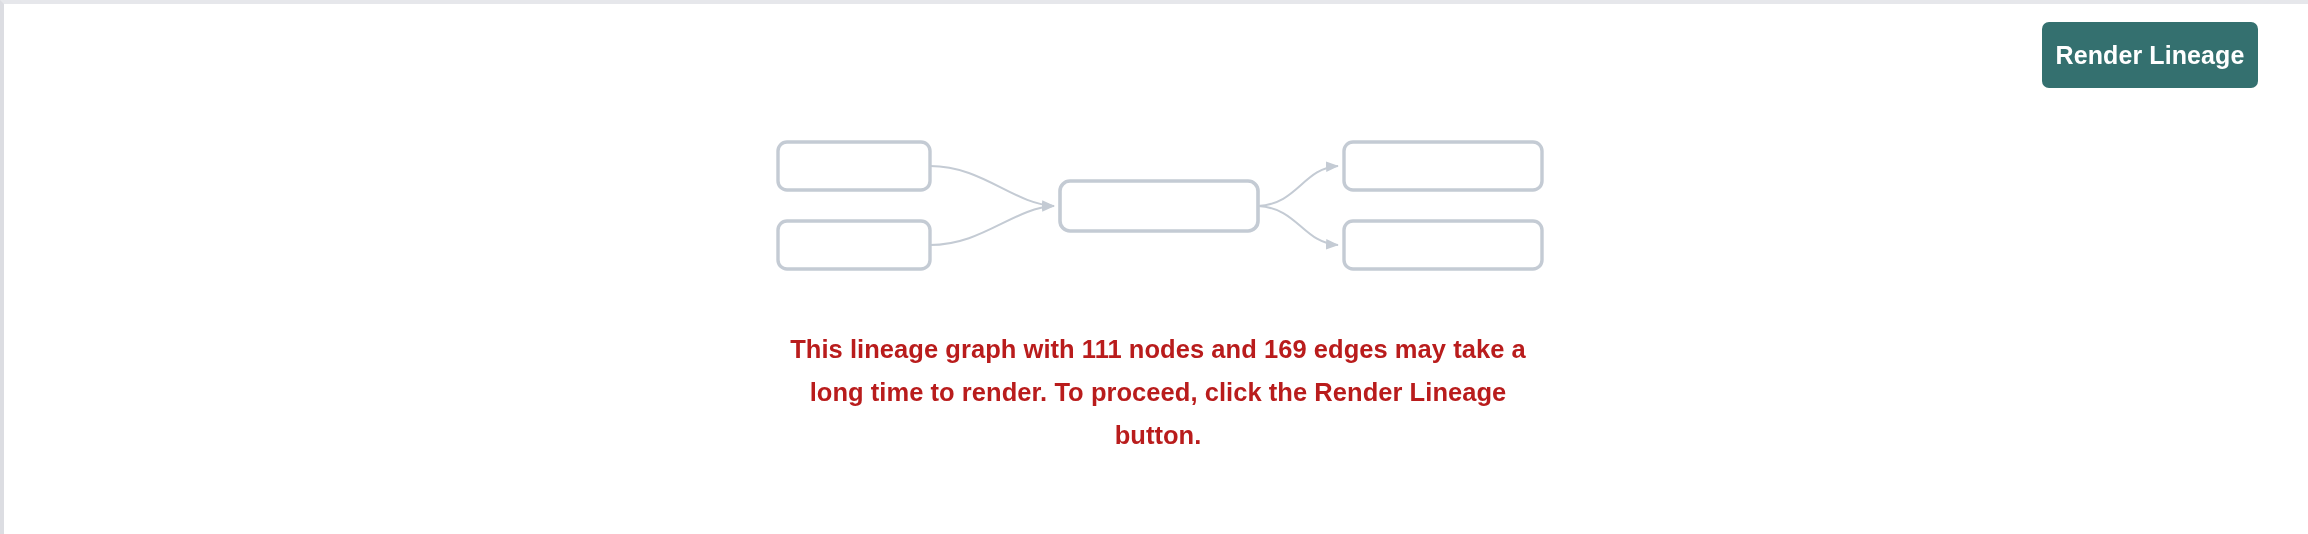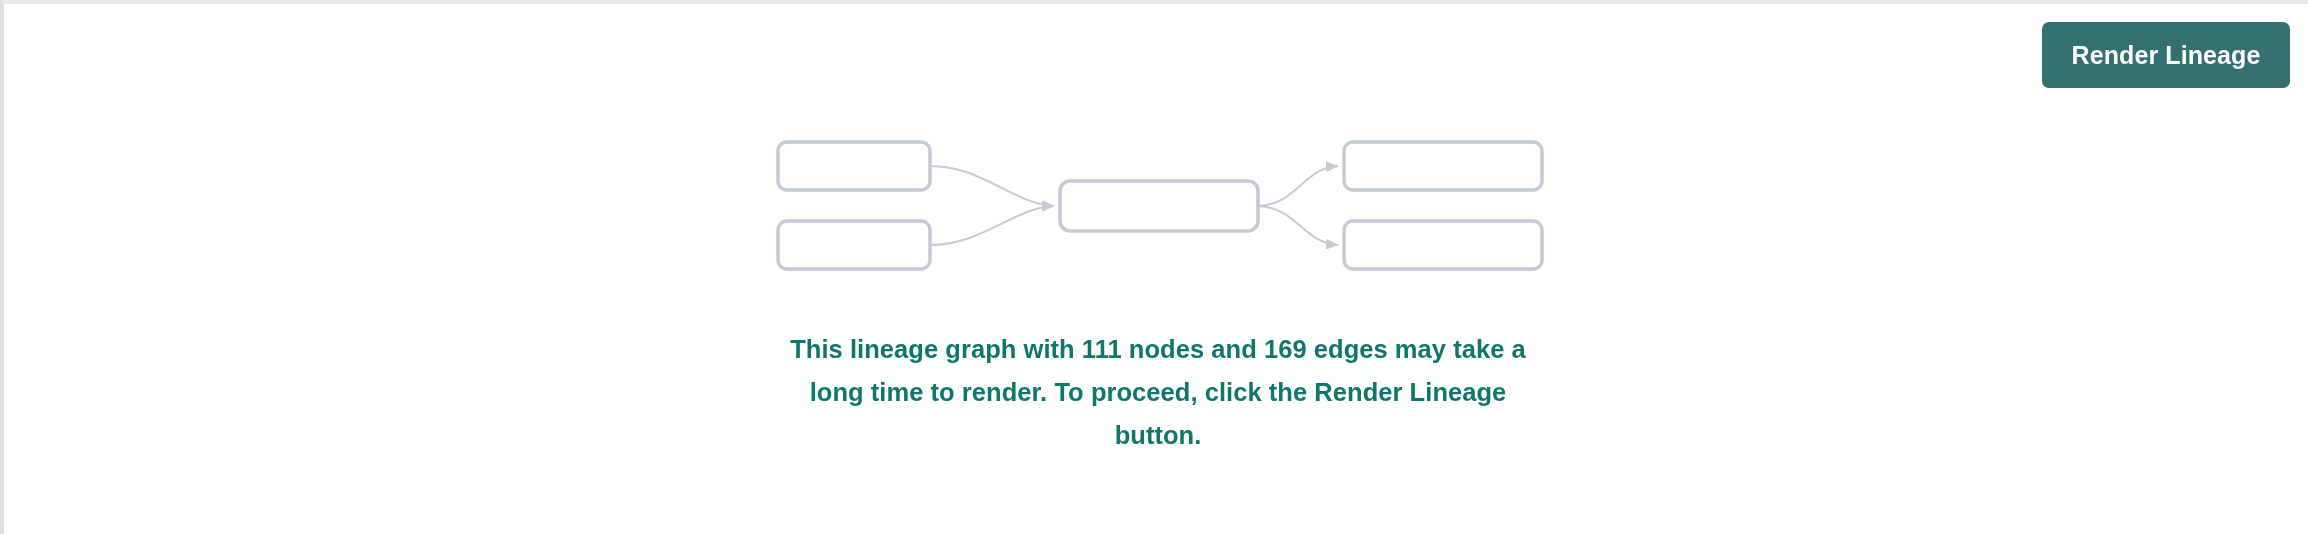--- a/index.html
+++ b/index.html
@@ -32,21 +32,21 @@
     left: 0;
     right: 0;
     height: 110px;
     pointer-events: none;
   }
 
   .render-button {
     position: absolute;
     left: 2038px;
     top: 18px;
-    width: 248px;
+    width: 216px;
     height: 66px;
     background: #34706f;
     color: #ffffff;
     border: none;
     border-radius: 7px;
     font-family: "Liberation Sans", sans-serif;
     font-size: 25px;
     font-weight: bold;
     letter-spacing: 0.1px;
     cursor: pointer;
@@ -78,21 +78,21 @@
     height: 150px;
   }
 
   .message-block {
     position: absolute;
     left: 50%;
     transform: translateX(-50%);
     top: 324px;
     width: 790px;
     text-align: center;
-    color: #0f766e;
+    color: #b91c1c;
     font-family: "Liberation Sans", sans-serif;
     font-size: 25.5px;
     font-weight: bold;
     line-height: 43px;
     letter-spacing: 0.05px;
   }
 </style>
 </head>
 <body>
 

